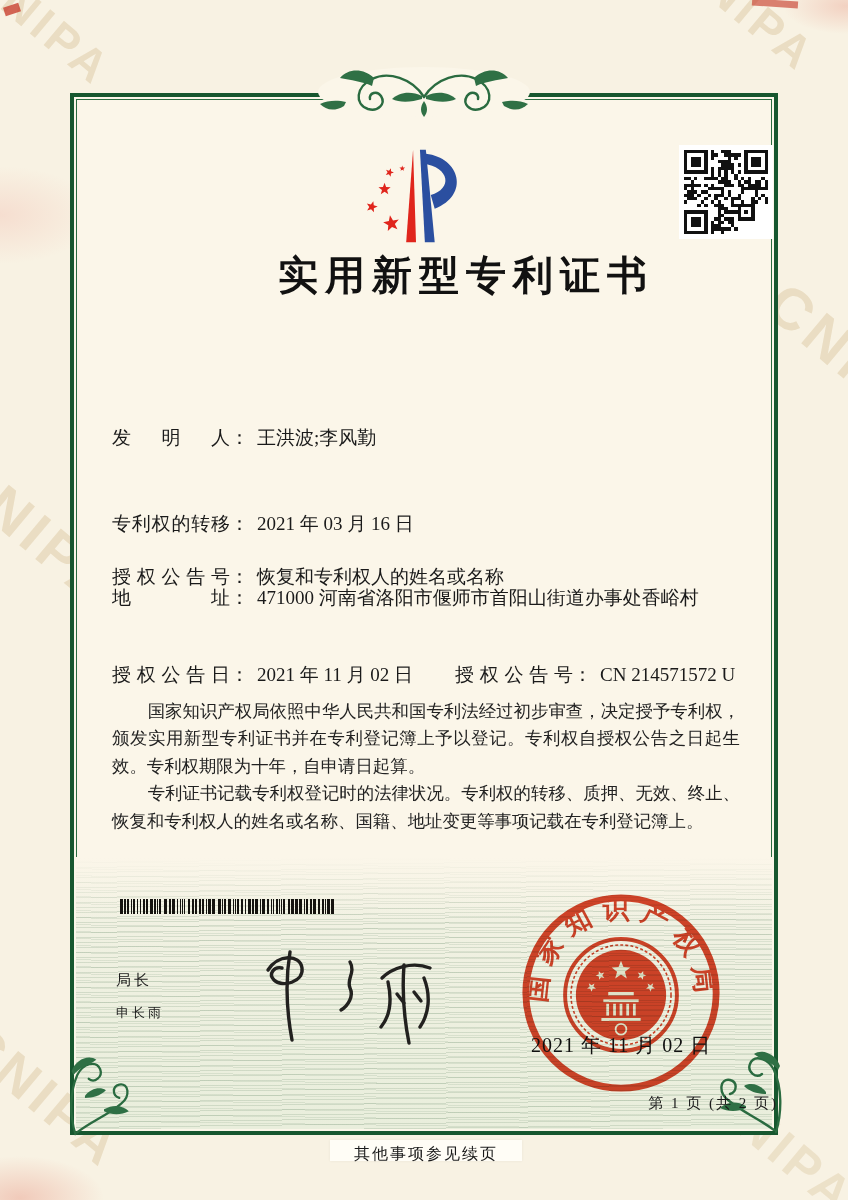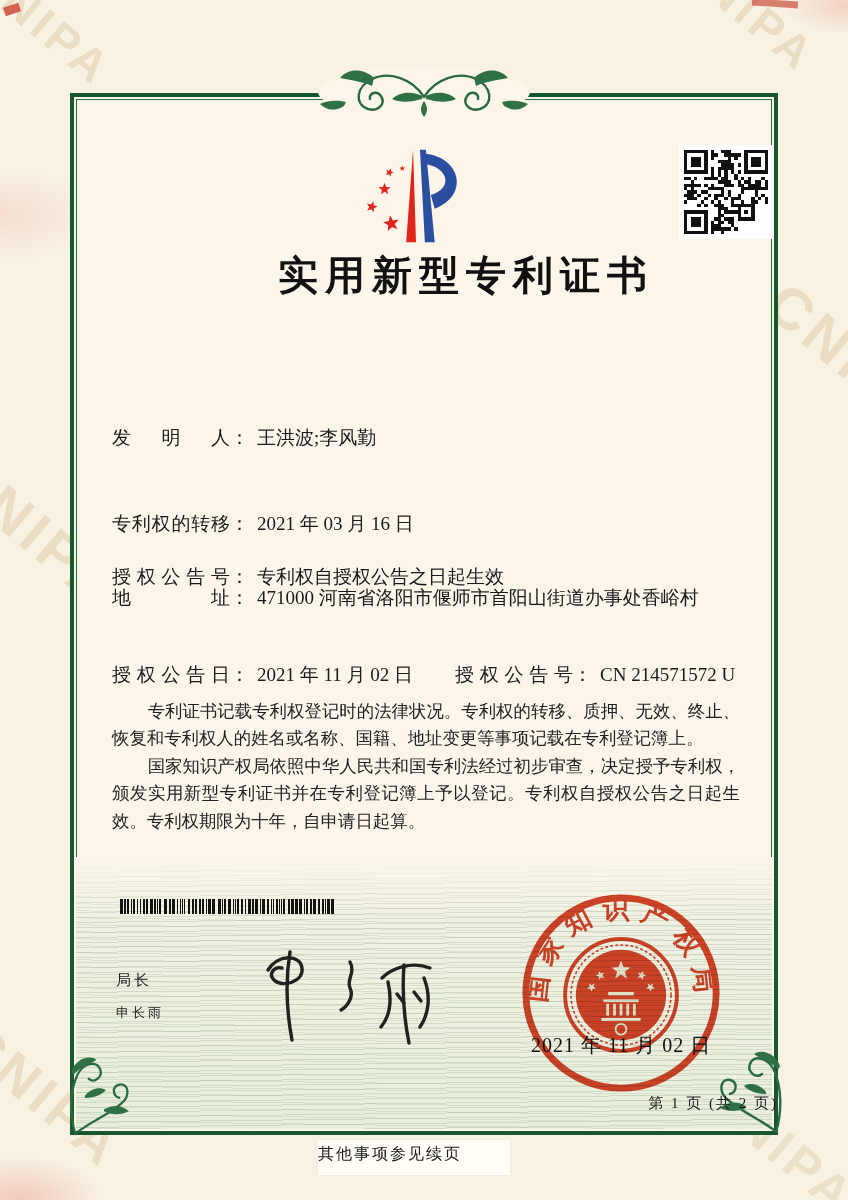--- a/index.html
+++ b/index.html
@@ -57,22 +57,22 @@
   .paras{position:absolute;left:112px;top:698px;width:628px;}
   .paras p{margin:0;font-size:17.4px;line-height:27.4px;text-indent:2.05em;text-align:justify;color:#222;}
   .barcode{position:absolute;left:120px;top:899px;width:218px;height:15px;}
   .officer-title{position:absolute;left:116px;top:971px;font-size:15px;letter-spacing:3px;}
   .officer-name{position:absolute;left:116px;top:1004px;font-size:13px;letter-spacing:3px;}
   .sig{position:absolute;left:252px;top:946px;width:195px;height:102px;}
   .sig path{stroke:#22211f;stroke-width:3.4;fill:none;stroke-linecap:round;stroke-linejoin:round;}
   .seal{position:absolute;left:518px;top:890px;width:206px;height:206px;opacity:.93;mix-blend-mode:multiply;}
   .seal-date{position:absolute;left:531px;top:1032px;font-size:20px;letter-spacing:1px;color:#101010;z-index:5;}
   .page-num{position:absolute;left:70px;width:708px;top:1094px;text-align:right;font-size:15px;letter-spacing:2px;}
-  .continuation{position:absolute;left:318px;top:1140px;width:192px;height:35px;background:#fffdf6;
-        font-size:16px;letter-spacing:2px;line-height:27px;box-shadow:0 0 3px rgba(0,0,0,.06);}
+  .continuation{position:absolute;left:330px;top:1140px;width:192px;height:21px;background:#fffdf6;
+        text-align:center;font-size:16px;letter-spacing:2px;line-height:27px;box-shadow:0 0 3px rgba(0,0,0,.06);}
 </style>
 </head>
 <body>
 
 <div class="page">
 
   <div class="wm wm1">CNIPA</div>
   <div class="wm wm2">CNIPA</div>
   <div class="wm wm3">CNIPA</div>
   <div class="wm wm4">CNIPA</div>
@@ -326,33 +326,33 @@
 
   <div class="title">实用新型专利证书</div>
 
   <div class="frow" style="top:425px">
     <span class="flabel">发明人</span><span class="fcolon">：</span><span class="fval">王洪波;李风勤</span>
   </div>
   <div class="frow" style="top:511px">
     <span class="flabel">专利权的转移</span><span class="fcolon">：</span><span class="fval">2021 年 03 月 16 日</span>
   </div>
   <div class="frow" style="top:564px">
-    <span class="flabel">授权公告号</span><span class="fcolon">：</span><span class="fval">专利权自授权公告之日起生效</span>
+    <span class="flabel">授权公告号</span><span class="fcolon">：</span><span class="fval">恢复和专利权人的姓名或名称</span>
   </div>
   <div class="frow" style="top:585px">
     <span class="flabel">地址</span><span class="fcolon">：</span><span class="fval">471000  河南省洛阳市偃师市首阳山街道办事处香峪村</span>
   </div>
   <div class="frow" style="top:662px">
     <span class="flabel">授权公告日</span><span class="fcolon">：</span><span class="fval">2021 年 11 月 02 日</span>
     <span class="grant-no"><span class="flabel">授权公告号</span><span class="fcolon">：</span><span class="fval">CN 214571572 U</span></span>
   </div>
 
   <div class="paras">
+    <p>国家知识产权局依照中华人民共和国专利法经过初步审查，决定授予专利权，颁发实用新型专利证书并在专利登记簿上予以登记。专利权自授权公告之日起生效。专利权期限为十年，自申请日起算。</p>
     <p>专利证书记载专利权登记时的法律状况。专利权的转移、质押、无效、终止、恢复和专利权人的姓名或名称、国籍、地址变更等事项记载在专利登记簿上。</p>
-    <p>国家知识产权局依照中华人民共和国专利法经过初步审查，决定授予专利权，颁发实用新型专利证书并在专利登记簿上予以登记。专利权自授权公告之日起生效。专利权期限为十年，自申请日起算。</p>
   </div>
 
   <svg class="barcode" id="bcsvg" viewBox="0 0 218 15" preserveAspectRatio="none">
       <rect x="0" y="0" width="3" height="15" fill="#15130f"></rect>
       <rect x="4" y="0" width="2" height="15" fill="#15130f"></rect>
       <rect x="7" y="0" width="2" height="15" fill="#15130f"></rect>
       <rect x="11" y="0" width="1" height="15" fill="#15130f"></rect>
       <rect x="13" y="0" width="2" height="15" fill="#15130f"></rect>
       <rect x="17" y="0" width="1" height="15" fill="#15130f"></rect>
       <rect x="20" y="0" width="1" height="15" fill="#15130f"></rect>

